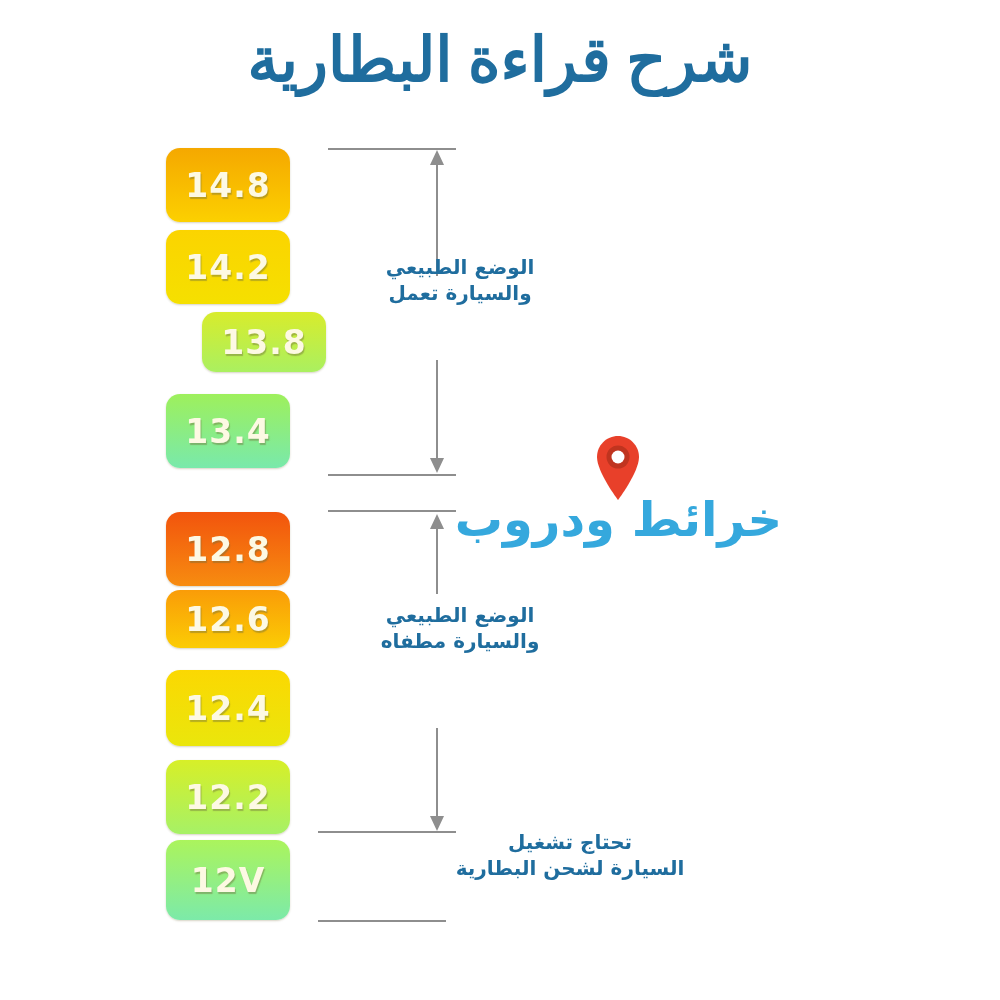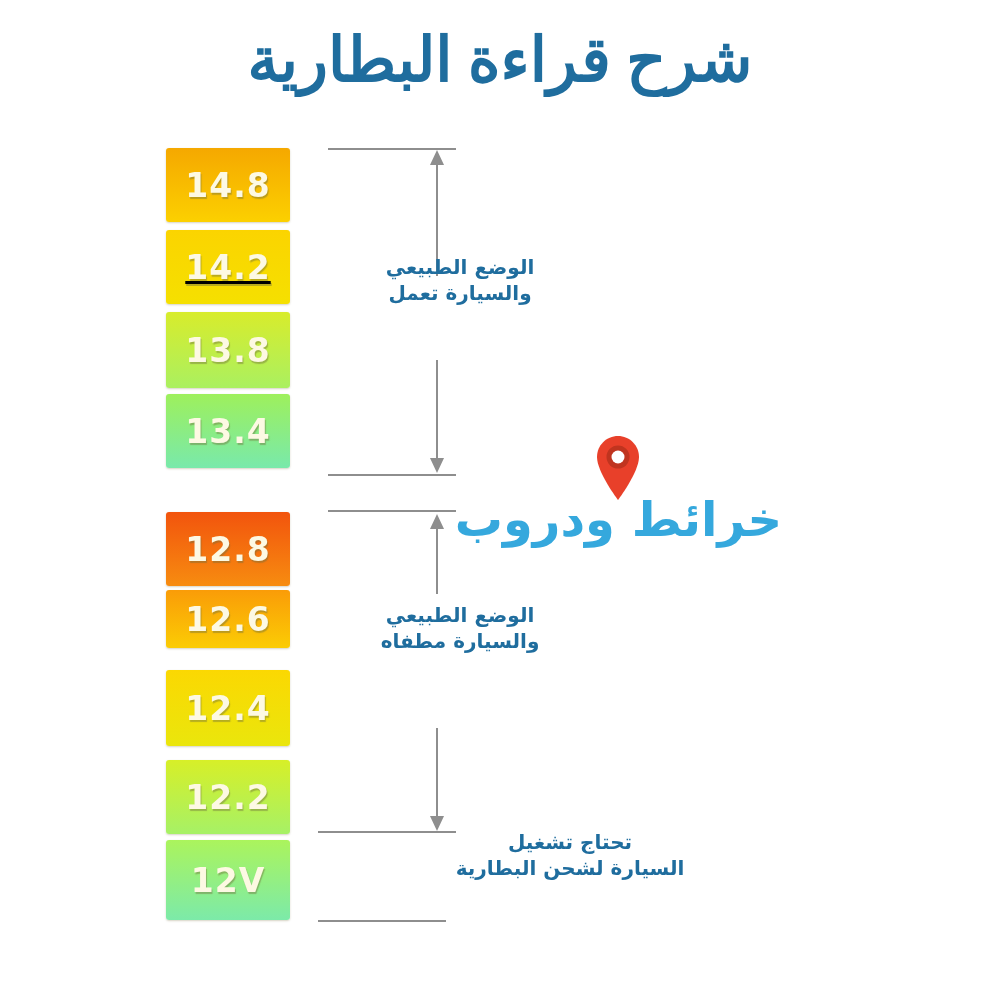--- a/index.html
+++ b/index.html
@@ -25,21 +25,21 @@
     letter-spacing:0px;
     white-space:nowrap;
     font-family:Liberation Serif, serif;
   }
 
   
   .scale{position:absolute;left:166px;top:148px;width:124px;}
   .bar{
     position:absolute;
     left:0;width:124px;
-    border-radius:3px;
+    border-radius:14px;
     box-shadow:0 1px 2px rgba(120,110,60,.30);
     display:flex;align-items:center;justify-content:center;
   }
   .bar span{
     color:#fdf9e3;
     font-size:33px;
     font-weight:700;
     letter-spacing:1px;
     text-shadow:1px 2px 1px rgba(110,110,60,.45);
     user-select:none;
@@ -87,24 +87,24 @@
 <body>
 
 <div id="stage">
 
   <div class="title">شرح قراءة البطارية</div>
 
   <div class="scale" id="scale">
       <div class="bar" style="top: 0px; height: 74px; background: linear-gradient(rgb(245, 168, 0), rgb(252, 208, 0));">
         <span>14.8</span>
       </div>
-      <div class="bar" style="top: 82px; height: 74px; background: linear-gradient(rgb(251, 212, 0), rgb(245, 224, 0)); text-decoration: underline;">
+      <div class="bar" style="top: 82px; height: 74px; background: linear-gradient(rgb(251, 212, 0), rgb(245, 224, 0));">
         <span>14.2</span>
       </div>
-      <div class="bar" style="top: 164px; height: 76px; background: linear-gradient(rgb(216, 236, 44), rgb(170, 240, 96));">
+      <div class="bar" style="top: 164px; height: 60px; background: linear-gradient(rgb(216, 236, 44), rgb(170, 240, 96)); margin-left: 36px;">
         <span>13.8</span>
       </div>
       <div class="bar" style="top: 246px; height: 74px; background: linear-gradient(rgb(158, 240, 92), rgb(121, 233, 171));">
         <span>13.4</span>
       </div>
       <div class="bar" style="top: 364px; height: 74px; background: linear-gradient(rgb(242, 84, 13), rgb(247, 140, 16));">
         <span>12.8</span>
       </div>
       <div class="bar" style="top: 442px; height: 58px; background: linear-gradient(rgb(250, 156, 8), rgb(251, 204, 4));">
         <span>12.6</span>

